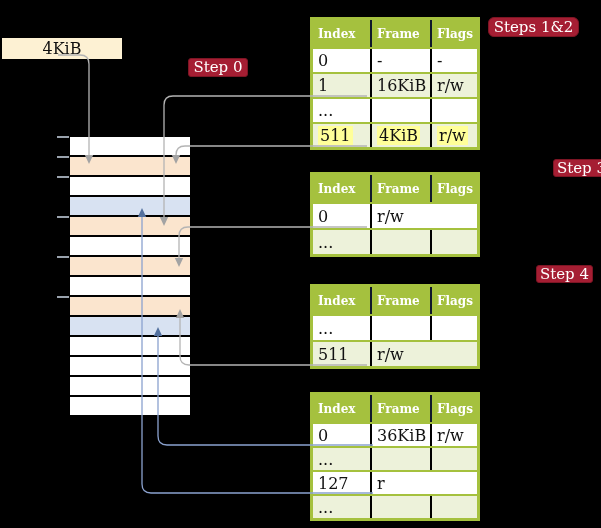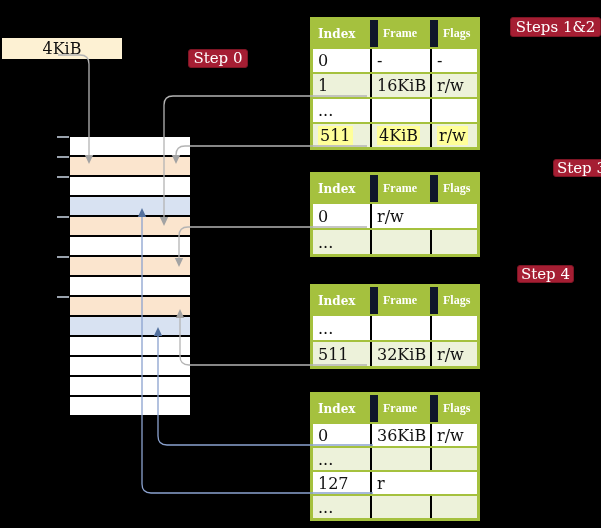--- a/index.html
+++ b/index.html
@@ -6,42 +6,42 @@
   .canvas{position:relative;width:601px;height:528px;background:#000;overflow:hidden;
           font-family:"DejaVu Serif",serif;}
   
   .membox{position:absolute;left:2px;top:38px;width:120px;height:21px;background:#fdf1d3;
           display:flex;align-items:center;justify-content:center;}
   .membox span{font-size:16px;color:#111;}
   
   .step{position:absolute;background:#a51e33;color:#fff;font-size:15px;line-height:1;
         display:flex;align-items:center;justify-content:center;border-radius:3px;
         border:1px solid #7d1524;box-sizing:border-box;}
-  .s0{left:188px;top:49px;width:60px;height:19px;}
-  .s12{left:510px;top:17px;width:91px;height:20px;}
+  .s0{left:188px;top:58px;width:60px;height:19px;}
+  .s12{left:488px;top:17px;width:91px;height:20px;border-radius:6px;}
   .s3{left:521px;top:159px;width:57px;height:18px;margin-left:32px;}
-  .s4{left:517px;top:265px;width:57px;height:18px;}
+  .s4{left:536px;top:265px;width:57px;height:18px;}
   
   .stack{position:absolute;left:70px;top:137px;width:120px;}
   .mrow{height:20px;box-sizing:border-box;border-bottom:2px solid #000;}
   .mrow.white{background:#ffffff;}
   .mrow.orange{background:#fbe5ce;}
   .mrow.blue{background:#d8e2f2;}
   .tick{position:absolute;left:57px;width:12px;height:2px;background:#9aa3ad;}
   
   .ptable{position:absolute;left:310px;width:170px;box-sizing:border-box;
           border:3px solid #a5c13e;background:#fff;}
   .t1{top:17px;}.t2{top:172px;}.t3{top:284px;}.t4{top:392px;}
   .thead{display:flex;height:27px;background:#a5c13e;}
   .hcell{box-sizing:border-box;display:flex;align-items:center;padding-left:5px;
          color:#fff;font-weight:bold;font-size:12px;}
   .hcell:nth-child(1){width:57px;}
   .hcell:nth-child(2){width:60px;}
   .hcell:nth-child(3){width:47px;}
-  .hcell + .hcell{border-left:8px solid #0f172a;font-family:Liberation Serif, serif;}
+  .hcell + .hcell{border-left:2px solid #0f172a;}
   .trow{display:flex;height:25px;box-sizing:border-box;border-top:2px solid #a5c13e;}
   .t2 .trow,.t3 .trow{height:26px;}
   .t4 .trow{height:24px;}
   .trow.white{background:#ffffff;}
   .trow.green{background:#edf2da;}
   .cell{box-sizing:border-box;display:flex;align-items:center;padding-left:5px;
         font-size:16px;color:#111;white-space:nowrap;overflow:hidden;}
   .cell:nth-child(1){width:57px;}
   .cell:nth-child(2){width:60px;}
   .cell:nth-child(3){width:47px;}
@@ -161,23 +161,20 @@
           <span>...</span>
         </div>
         <div class="cell"></div>
         <div class="cell"></div>
       </div>
       <div class="trow green">
         <div class="cell">
           <span>511</span>
         </div>
         <div class="cell">
-          <span>32KiB</span>
-        </div>
-        <div class="cell">
           <span>r/w</span>
         </div>
       </div>
     </div>
   <div class="ptable t4">
       <div class="thead">
         <div class="hcell">Index</div>
         <div class="hcell">Frame</div>
         <div class="hcell">Flags</div>
       </div>

